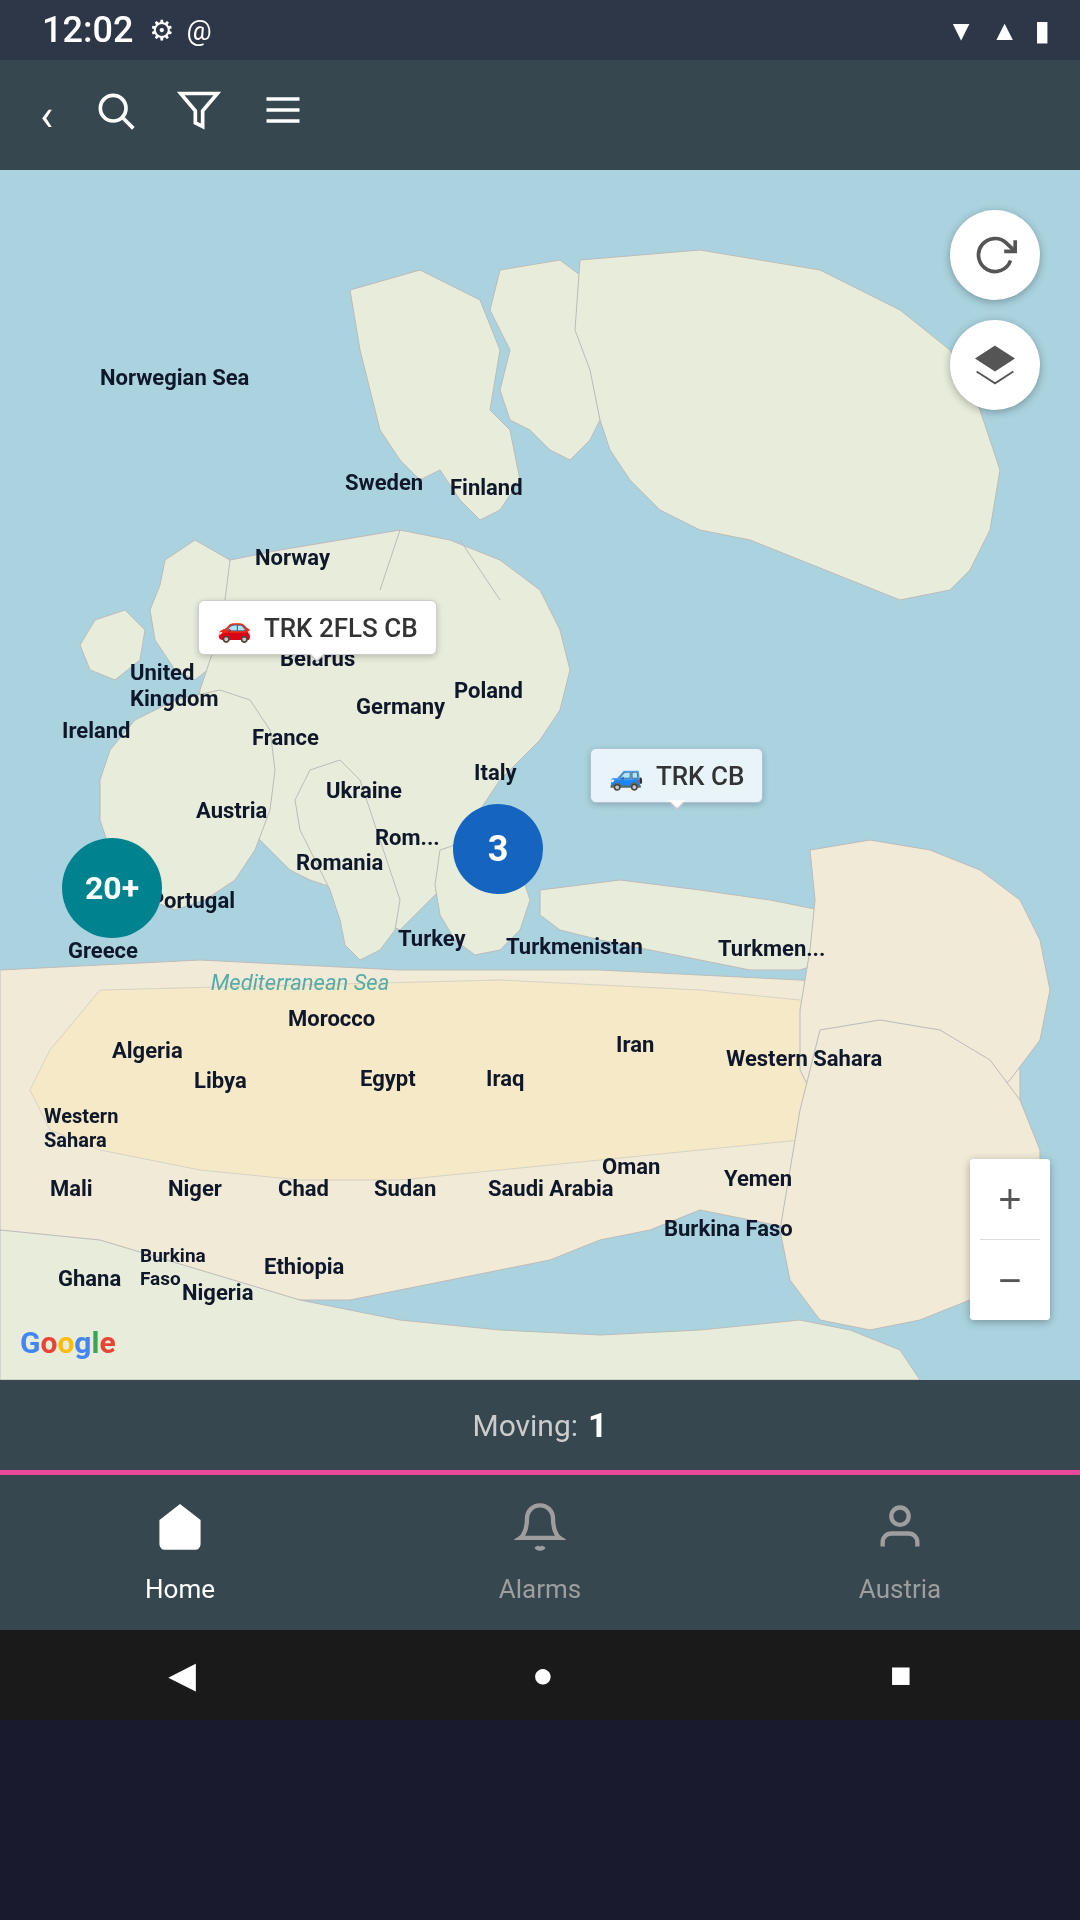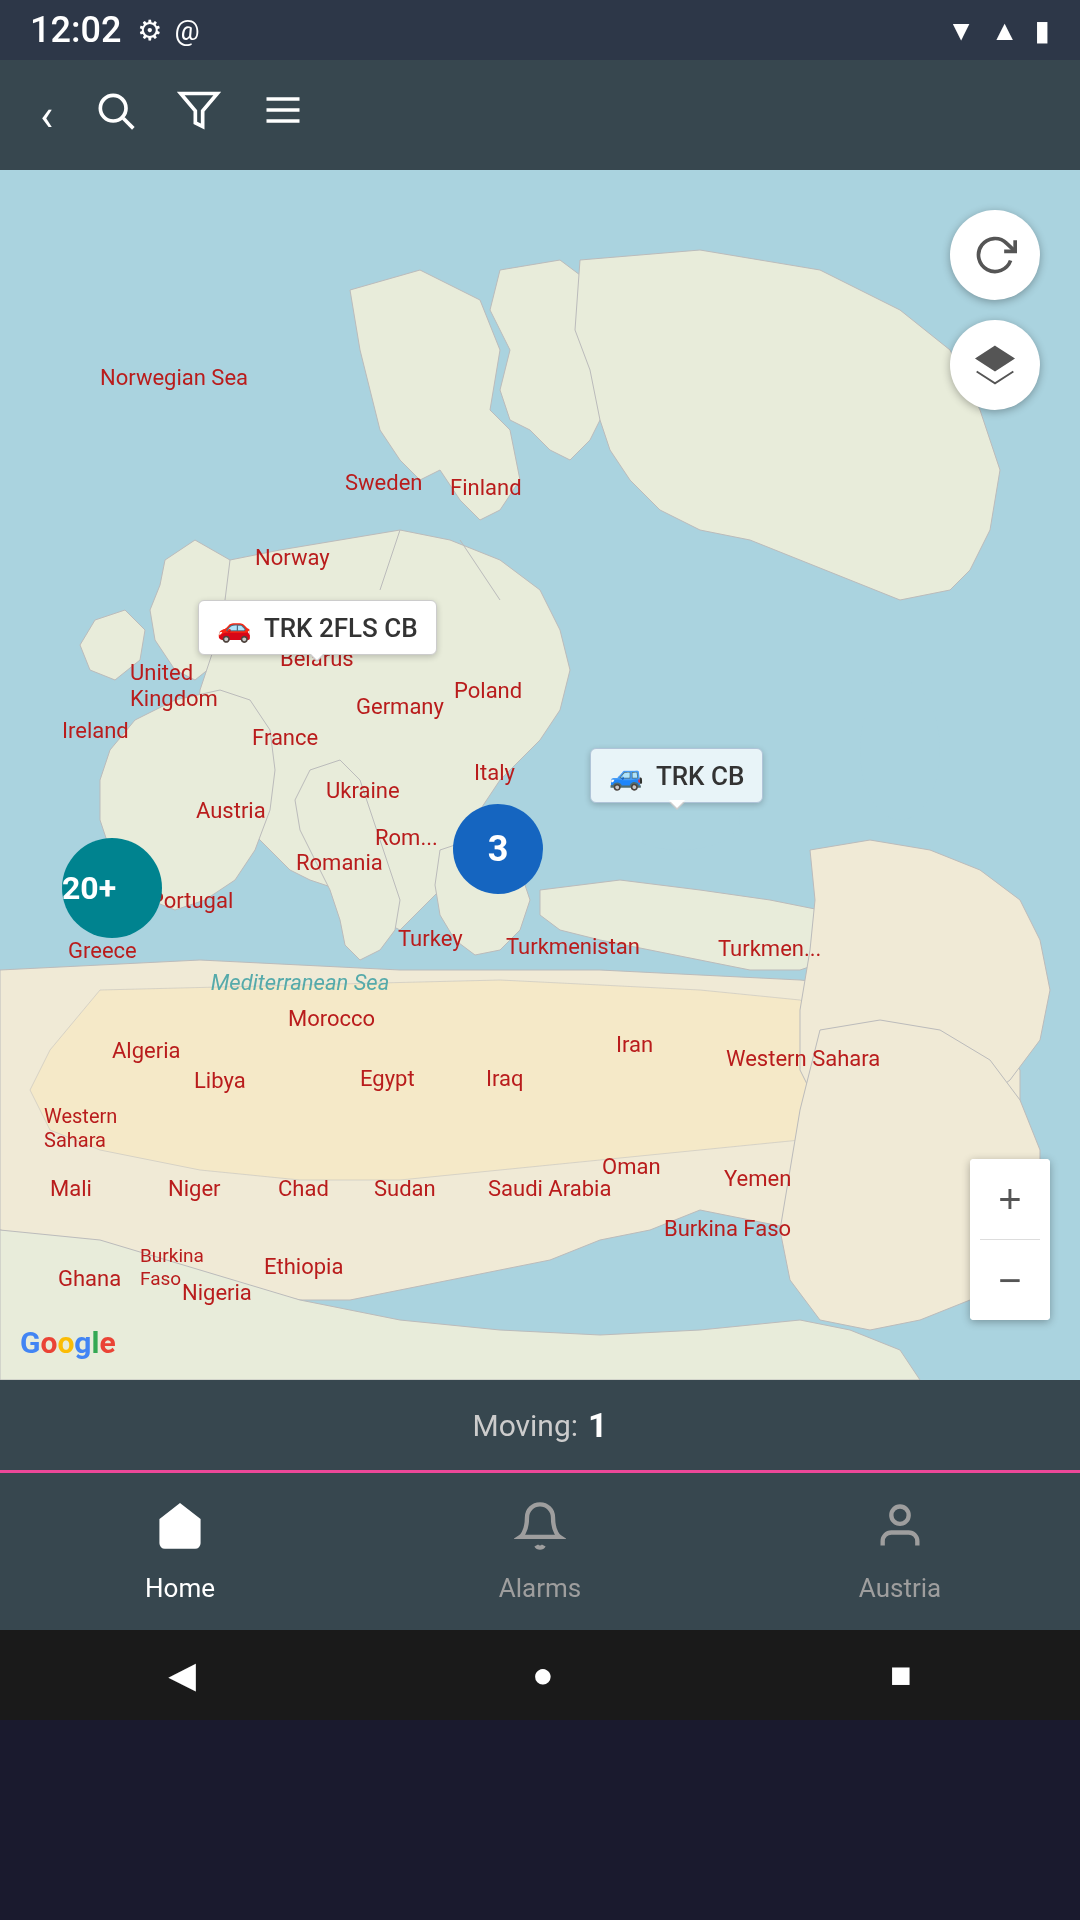--- a/index.html
+++ b/index.html
@@ -21,20 +21,21 @@
       align-items: center;
       justify-content: space-between;
       padding: 0 30px;
       position: relative;
       z-index: 100;
     }
     .status-bar-left {
       display: flex;
       align-items: center;
       gap: 16px;
+      margin-left: 12px;
     }
     .status-time {
       color: white;
       font-size: 36px;
       font-weight: 500;
     }
     .status-icons {
       display: flex;
       align-items: center;
       gap: 12px;
@@ -100,35 +101,36 @@
       height: 100%;
       position: absolute;
       top: 0;
       left: 0;
     }
 
     
     .map-label {
       position: absolute;
       font-size: 22px;
-      color: #b91c1c;
-      font-weight: 400;
+      color: #0f172a;
+      font-weight: 700;
       pointer-events: none;
       white-space: nowrap;
     }
 
     
     .map-marker-cluster-teal {
       position: absolute;
       width: 100px;
       height: 100px;
       border-radius: 50%;
       background: #00838f;
       display: flex;
       align-items: center;
+      justify-content: center;
       color: white;
       font-size: 32px;
       font-weight: bold;
       cursor: pointer;
     }
     .map-marker-cluster-blue {
       position: absolute;
       width: 90px;
       height: 90px;
       border-radius: 50%;
@@ -288,21 +290,21 @@
       font-weight: bold;
     }
 
     
     .bottom-nav {
       width: 100%;
       height: 160px;
       background: #37474f;
       display: flex;
       align-items: stretch;
-      border-top: 3px solid #ec4899;
+      border-top: 5px solid #ec4899;
     }
     .nav-item {
       flex: 1;
       display: flex;
       flex-direction: column;
       align-items: center;
       justify-content: center;
       gap: 8px;
       cursor: pointer;
       color: #9e9e9e;

